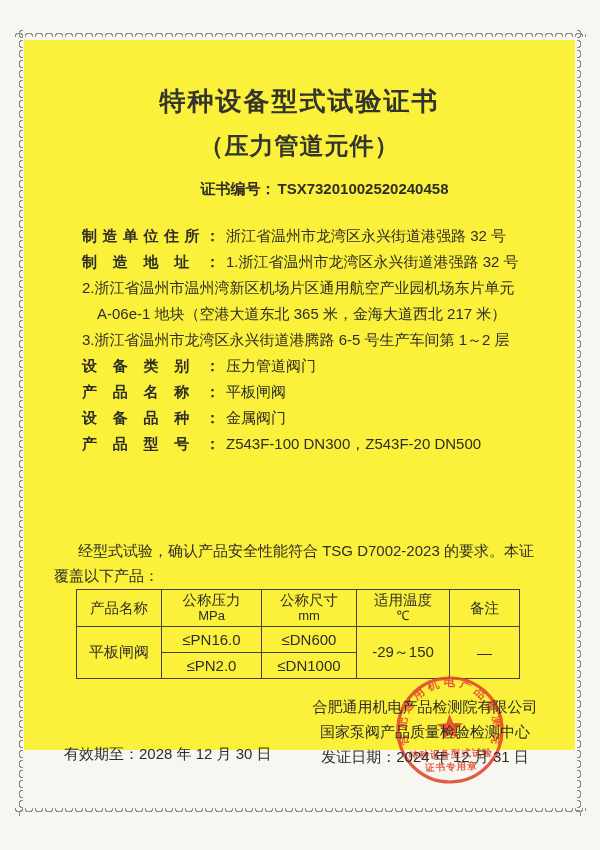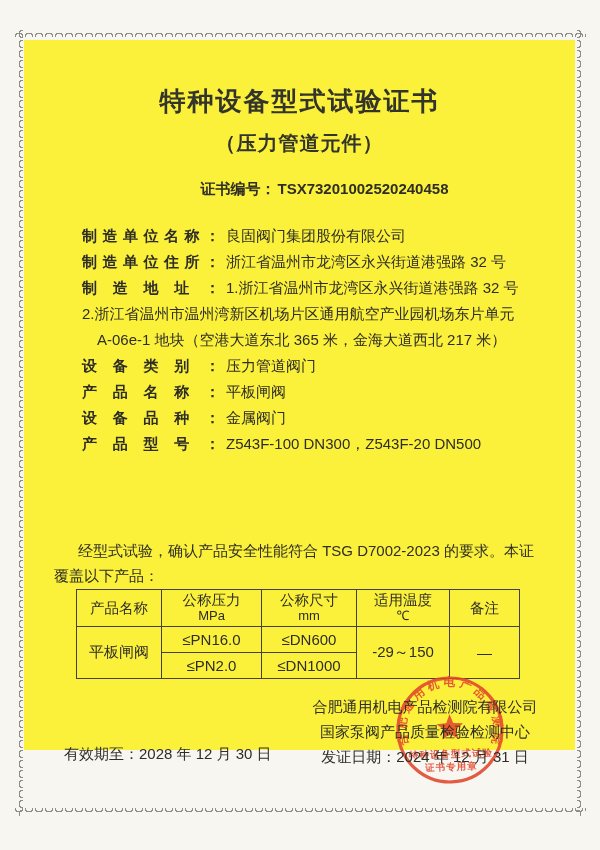--- a/index.html
+++ b/index.html
@@ -34,21 +34,21 @@
   .panel {
     position:absolute; left:24px; top:40px; width:551px; height:710px;
     background:#fbf13b; color:#2e2d26;
   }
   .title {
     position:absolute; top:44px; left:0; width:100%; text-align:center;
     font-size:26px; font-weight:bold; letter-spacing:2px; color:#33342b;
   }
   .subtitle {
     position:absolute; top:90px; left:0; width:100%; text-align:center;
-    font-size:20px; font-weight:bold; letter-spacing:1px; color:#33342b;
+    font-size:24px; font-weight:bold; letter-spacing:1px; color:#33342b;
   }
   .certno {
     position:absolute; top:140px; left:0; width:100%; text-align:center;
     font-size:15px; font-weight:bold;padding-left:25px;
   }
   .certno .num { font-weight:bold; margin-left:2px; }
   
   .info { position:absolute; top:183px; left:58px; right:14px; font-size:15px; }
   .row { height:26px; line-height:26px; white-space:nowrap; }
   .row .lbl {
@@ -103,30 +103,28 @@
   <div class="panel">
 
     <div class="title">特种设备型式试验证书</div>
     <div class="subtitle">（压力管道元件）</div>
     <div class="certno">
       <span>证书编号：</span><span class="num">TSX73201002520240458</span>
     </div>
 
     <div class="info">
       <div class="row">
-        <span class="lbl">制造单位名称：</span><span class="val">良固阀门集团股份有限公司</span>
-      </div>
-      <div class="row">
         <span class="lbl">制造单位住所：</span><span class="val">浙江省温州市龙湾区永兴街道港强路 32 号</span>
       </div>
       <div class="row">
         <span class="lbl">制造地址：</span><span class="val">1.浙江省温州市龙湾区永兴街道港强路 32 号</span>
       </div>
       <div class="row">2.浙江省温州市温州湾新区机场片区通用航空产业园机场东片单元</div>
       <div class="row indent">A-06e-1 地块（空港大道东北 365 米，金海大道西北 217 米）</div>
+      <div class="row">3.浙江省温州市龙湾区永兴街道港腾路 6-5 号生产车间第 1～2 层</div>
       <div class="row">
         <span class="lbl">设备类别：</span><span class="val">压力管道阀门</span>
       </div>
       <div class="row">
         <span class="lbl">产品名称：</span><span class="val">平板闸阀</span>
       </div>
       <div class="row">
         <span class="lbl">设备品种：</span><span class="val">金属阀门</span>
       </div>
       <div class="row">

